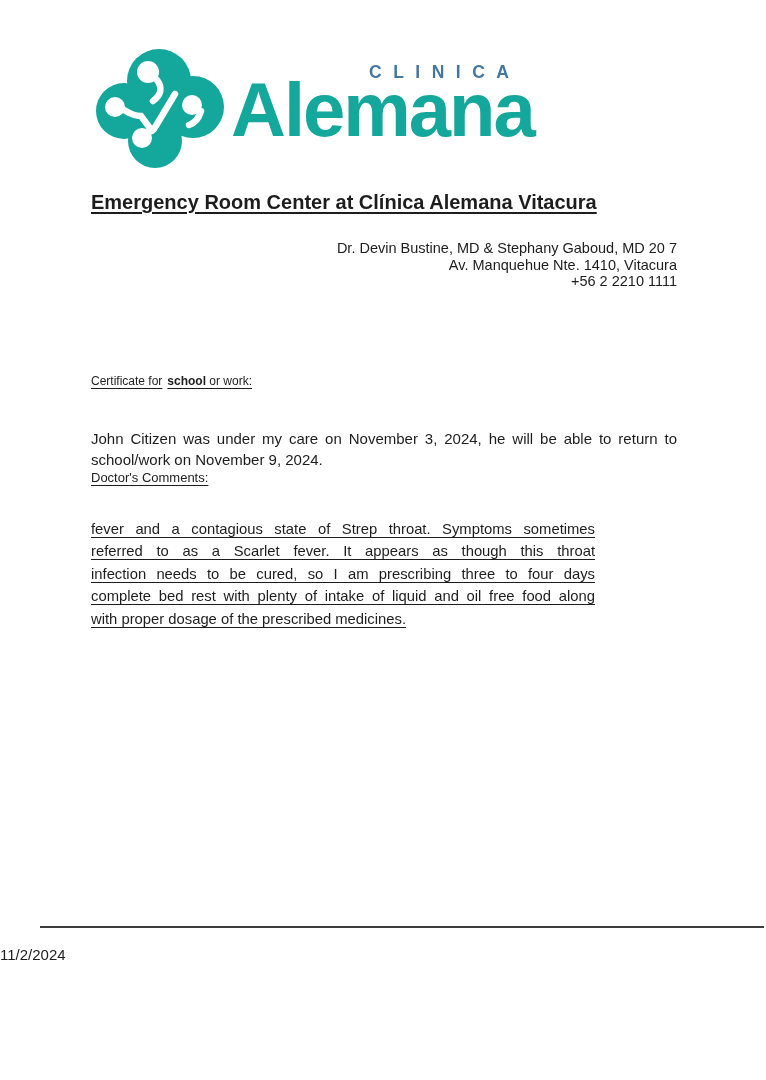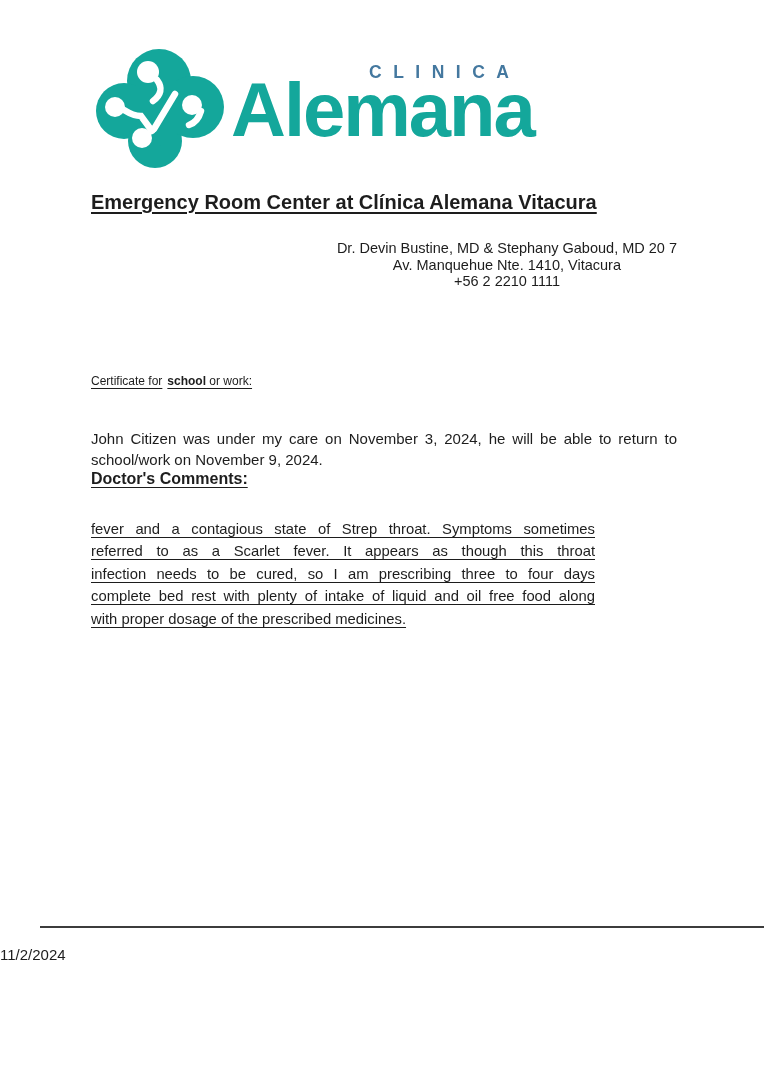--- a/index.html
+++ b/index.html
@@ -61,21 +61,21 @@
     left: 91px; top: 191px;
     font-size: 20px;
     font-weight: 700;
     text-decoration: underline;
     text-underline-offset: 3px;
     white-space: nowrap;
   }
   .contact {
     position: absolute;
     right: 89px; top: 240px;
-    text-align: center;
+    text-align: right;
     font-size: 14.5px;
     line-height: 16.6px;
   }
 
   
   .title-wrap {
     position: absolute;
     left: 0; right: 0; top: 329px;
     text-align: center;
   }
@@ -103,22 +103,22 @@
     width: 586px;
     font-size: 15px;
     line-height: 21px;
   }
   .para1 > div { text-align: justify; text-align-last: justify; }
   .para1 > div:last-child { text-align-last: left; }
 
   .comments-heading {
     position: absolute;
     left: 91px; top: 470px;
-    font-size: 16px;
-    font-weight: 700;
+    font-size: 13px;
+    font-weight: 400;
     text-decoration: underline;
     text-underline-offset: 3px;
     white-space: nowrap;
   }
   .comments {
     position: absolute;
     left: 91px; top: 518px;
     width: 504px;
     font-size: 14.8px;
     line-height: 22.4px;

